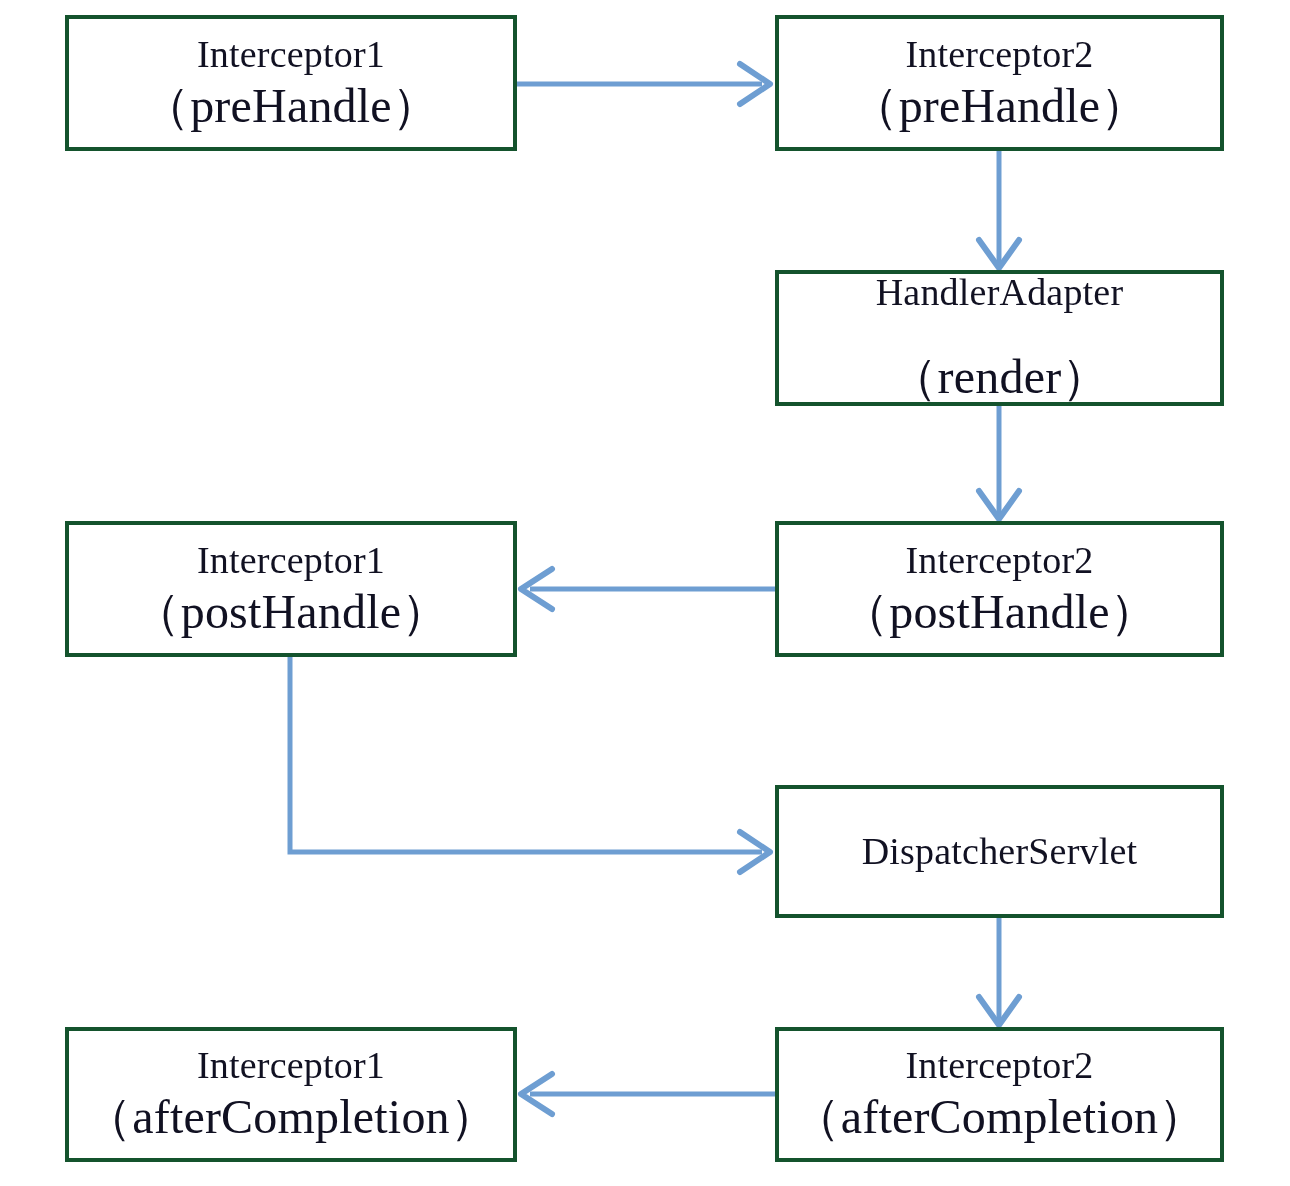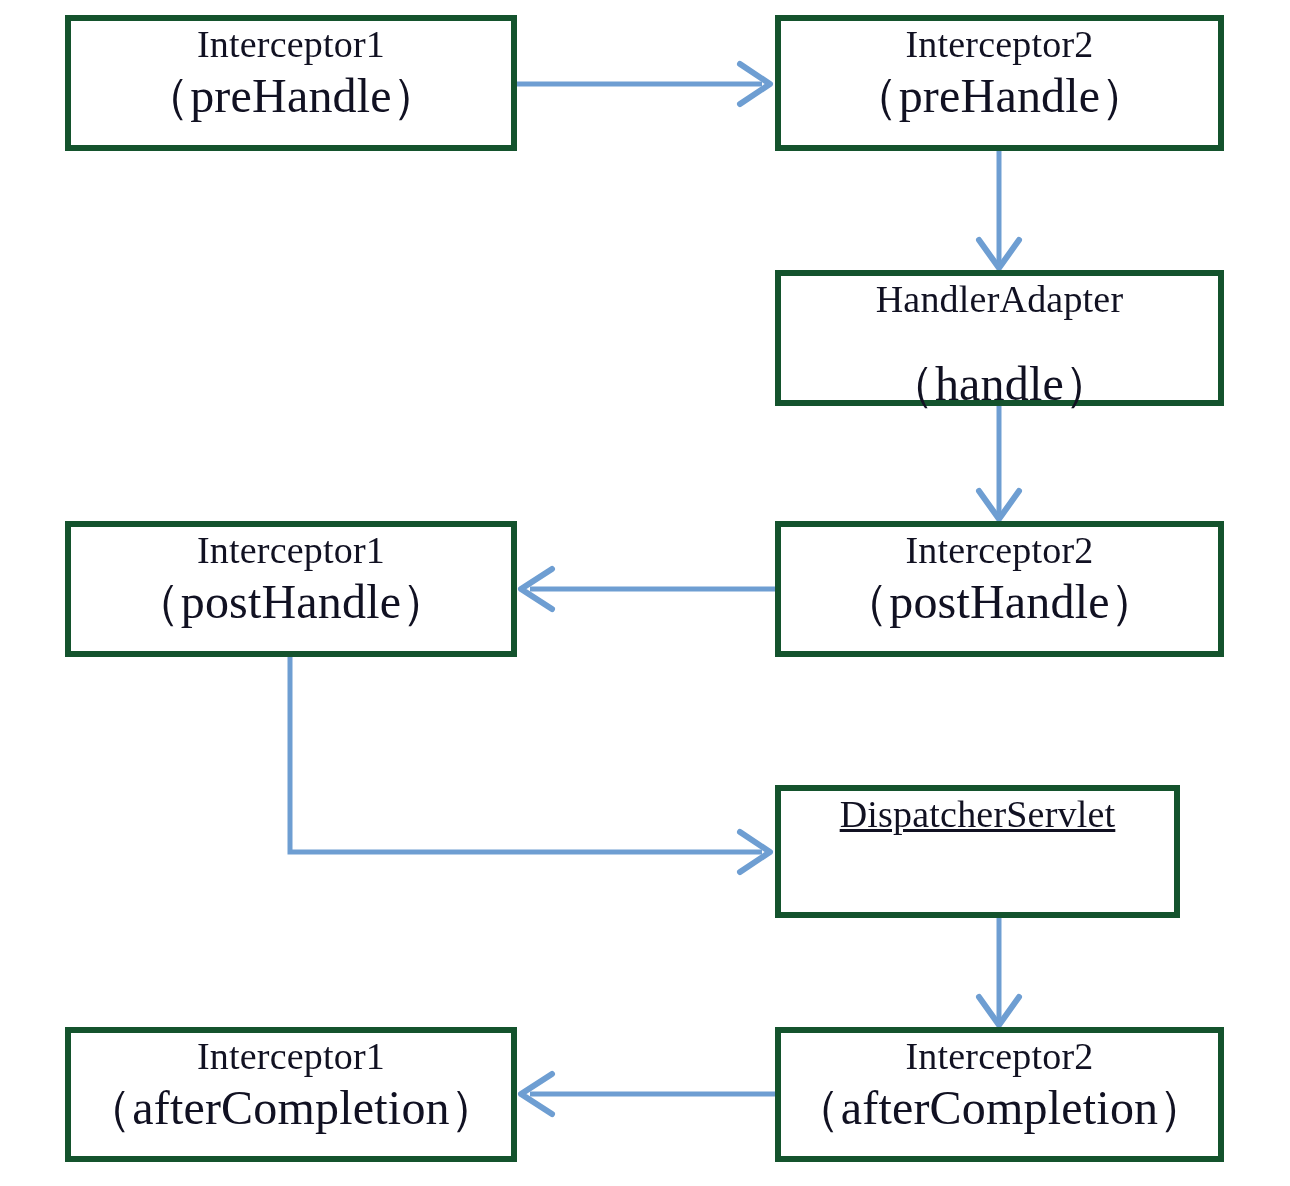--- a/index.html
+++ b/index.html
@@ -22,26 +22,26 @@
     position: absolute;
     left: 0;
     top: 0;
     width: 1290px;
     height: 1186px;
     pointer-events: none;
   }
   .node {
     position: absolute;
     box-sizing: border-box;
-    border: 6px solid #14532d;
+    border: 4px solid #14532d;
     background: #ffffff;
     display: flex;
     flex-direction: column;
     align-items: center;
-    justify-content: flex-start;
+    justify-content: center;
     color: #111122;
     line-height: 1.22;
     text-align: center;
     z-index: 2;
   }
   .node .line1 {
     font-size: 38px;
     letter-spacing: 0.2px;
     white-space: nowrap;
   }
@@ -49,21 +49,21 @@
     font-size: 48px;
     letter-spacing: 0.2px;
     white-space: nowrap;
   }
   
   #n-pre1   { left: 65px;  top: 15px;   width: 452px; height: 136px; }
   #n-pre2   { left: 775px; top: 15px;   width: 449px; height: 136px; }
   #n-handler{ left: 775px; top: 270px;  width: 449px; height: 136px; gap: 33px; }
   #n-post2  { left: 775px; top: 521px;  width: 449px; height: 136px; }
   #n-post1  { left: 65px;  top: 521px;  width: 452px; height: 136px; }
-  #n-render { left: 775px; top: 785px;  width: 405px; height: 133px; text-decoration: underline; }
+  #n-render { left: 775px; top: 785px;  width: 449px; height: 133px; }
   #n-after2 { left: 775px; top: 1027px; width: 449px; height: 135px; }
   #n-after1 { left: 65px;  top: 1027px; width: 452px; height: 135px; }
 </style>
 </head>
 <body>
 
 <div id="canvas">
 
   <svg id="edges" viewBox="0 0 1290 1186" width="1290" height="1186" xmlns="http://www.w3.org/2000/svg">
 
@@ -108,21 +108,21 @@
     <span class="line2">（preHandle）</span>
   </div>
 
   <div class="node" id="n-pre2">
     <span class="line1">Interceptor2</span>
     <span class="line2">（preHandle）</span>
   </div>
 
   <div class="node" id="n-handler">
     <span class="line1">HandlerAdapter</span>
-    <span class="line2">（handle）</span>
+    <span class="line2">（render）</span>
   </div>
 
   <div class="node" id="n-post2">
     <span class="line1">Interceptor2</span>
     <span class="line2">（postHandle）</span>
   </div>
 
   <div class="node" id="n-post1">
     <span class="line1">Interceptor1</span>
     <span class="line2">（postHandle）</span>

